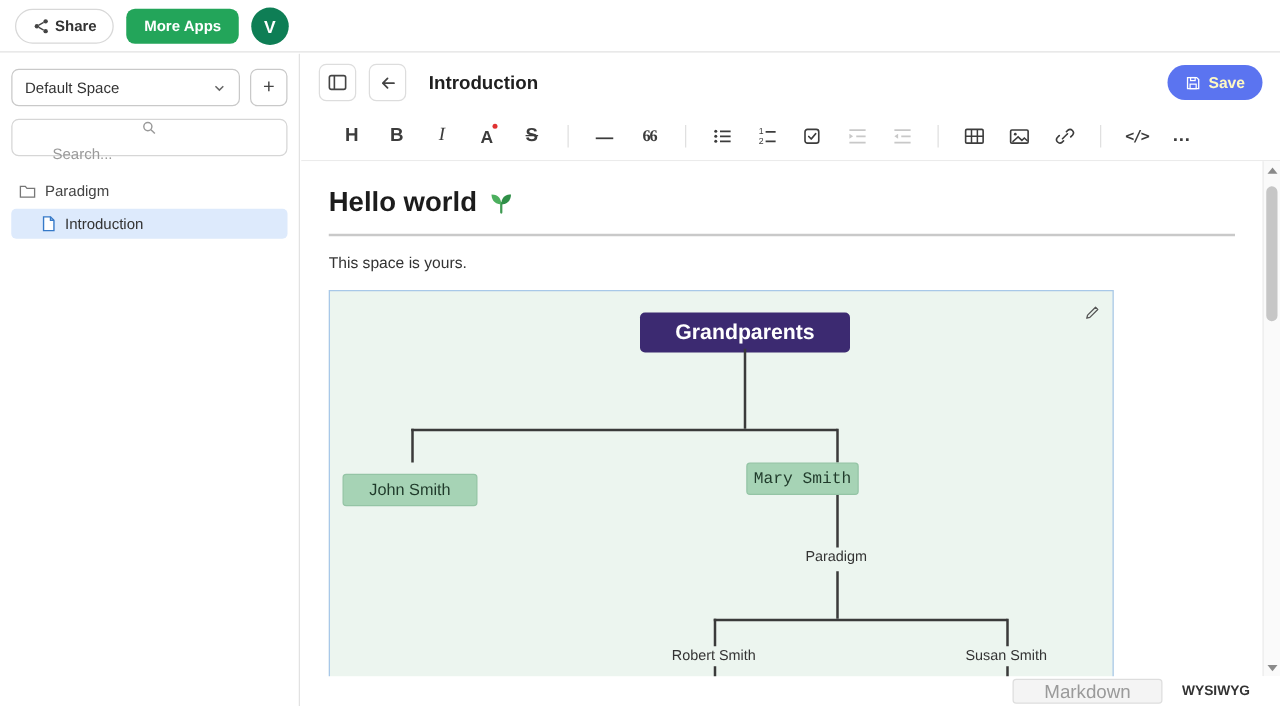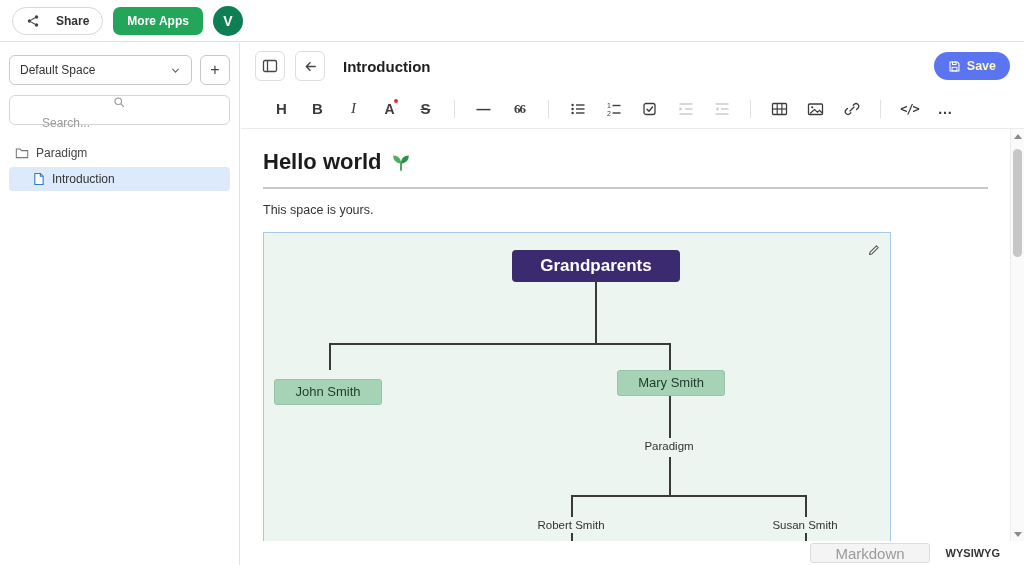--- a/index.html
+++ b/index.html
@@ -7,21 +7,21 @@
   body { font-family:"Liberation Sans", sans-serif; background:#fff; color:#333; }
   .app { position:relative; width:1024px; height:565px; background:#fff; }
 
   
   .topbar { height:42px; border-bottom:1px solid #e2e2e2; display:flex; align-items:center; justify-content:space-between; padding:0 12px; background:#fff; }
   .brand { display:flex; align-items:center; gap:8px; }
   .brand-name { font-size:13px; font-weight:bold; color:#222; line-height:14px; }
   .brand-sub { font-size:10px; color:#666; line-height:12px; }
   .brand-sub a { color:#555; text-decoration:underline; cursor:pointer; }
   .top-actions { display:flex; align-items:center; gap:10px; }
-  .btn-share { display:flex; align-items:center; gap:16px; height:28px; padding:0 13px; background:#fff; border:1px solid #d8d8d8; border-radius:14px; font-size:12px; font-weight:bold; color:#333; cursor:pointer; }
+  .btn-share { display:flex; align-items:center; gap:4px; height:28px; padding:0 13px; background:#fff; border:1px solid #d8d8d8; border-radius:14px; font-size:12px; font-weight:bold; color:#333; cursor:pointer; }
   .btn-moreapps { height:28px; padding:0 14px; background:#23a55a; color:#fff; border:none; border-radius:7px; font-size:12px; font-weight:bold; cursor:pointer; }
   .avatar { width:30px; height:30px; border-radius:50%; background:#0e7e55; color:#fff; font-size:14px; font-weight:bold; display:flex; align-items:center; justify-content:center; cursor:pointer; }
 
   
   .sidebar { position:absolute; top:43px; left:0; width:240px; bottom:0; border-right:1px solid #e2e2e2; background:#fff; padding:12px 9px 0 9px; }
   .space-row { display:flex; gap:8px; }
   .space-select { flex:1; height:30px; border:1px solid #c9c9c9; border-radius:6px; display:flex; align-items:center; justify-content:space-between; padding:0 10px; font-size:12px; color:#333; cursor:pointer; background:#fff; }
   .btn-add { width:30px; height:30px; border:1px solid #c9c9c9; border-radius:6px; background:#fff; font-size:16px; color:#444; cursor:pointer; line-height:1; }
   .search-box { margin-top:10px; height:30px; border:1px solid #d6d6d6; border-radius:6px; display:flex; align-items:center; padding:0 9px; gap:7px; background:#fff;flex-direction:column; }
   .search-box input { border:none; outline:none; flex:1; font-size:12px; color:#333; font-family:"Liberation Sans", sans-serif; background:transparent; }
@@ -61,21 +61,21 @@
   .doc-h1 { display:flex; align-items:center; gap:8px; font-size:22px; font-weight:bold; color:#1c1c1c; line-height:30px; }
   .doc-hr { margin-top:10px; height:2px; background:#c9c9c9; border:none; width:100%; }
   .doc-p { margin-top:14px; font-size:12.5px; color:#333; line-height:15px; }
 
   .diagram { margin-top:14px; position:relative; width:628px; height:430px; background:#ecf5ef; border:1px solid #a8c8e8; }
   .edit-corner { position:absolute; top:7px; right:7px; width:20px; height:20px; display:flex; align-items:center; justify-content:center; cursor:pointer; }
   .tnode { position:absolute; text-align:center; }
   .n-root { left:248px; top:17px; width:168px; height:32px; line-height:32px; background:#3c2a71; color:#fff; font-size:17px; font-weight:bold; border-radius:4px; }
   .n-leaf { height:26px; line-height:24px; background:#a6d3b5; border:1px solid #94c4a5; color:#1f3a2a; font-size:13px; border-radius:3px; }
   .n-john { left:10px; top:146px; width:108px; }
-  .n-mary { left:353px; top:137px; width:108px; }
+  .n-mary { left:333px; top:137px; width:90px;font-family:Liberation Mono, monospace; }
   .tlabel { position:absolute; text-align:center; font-size:11.5px; color:#333; }
   .lbl-children { left:375px; top:207px; width:60px; }
   .lbl-robert { left:262px; top:286px; width:90px; }
   .lbl-susan  { left:496px; top:286px; width:90px; }
   .tline { position:absolute; background:#3a3a3a; }
   .v { width:1.5px; } .h { height:1.5px; }
   .l-root-v   { left:331px; top:46px;  height:64px; }
   .l-gen2-h   { left:65px;  top:110px; width:341px; }
   .l-left-v   { left:65px;  top:110px; height:27px; }
   .l-right-v  { left:405px; top:110px; height:27px; }

